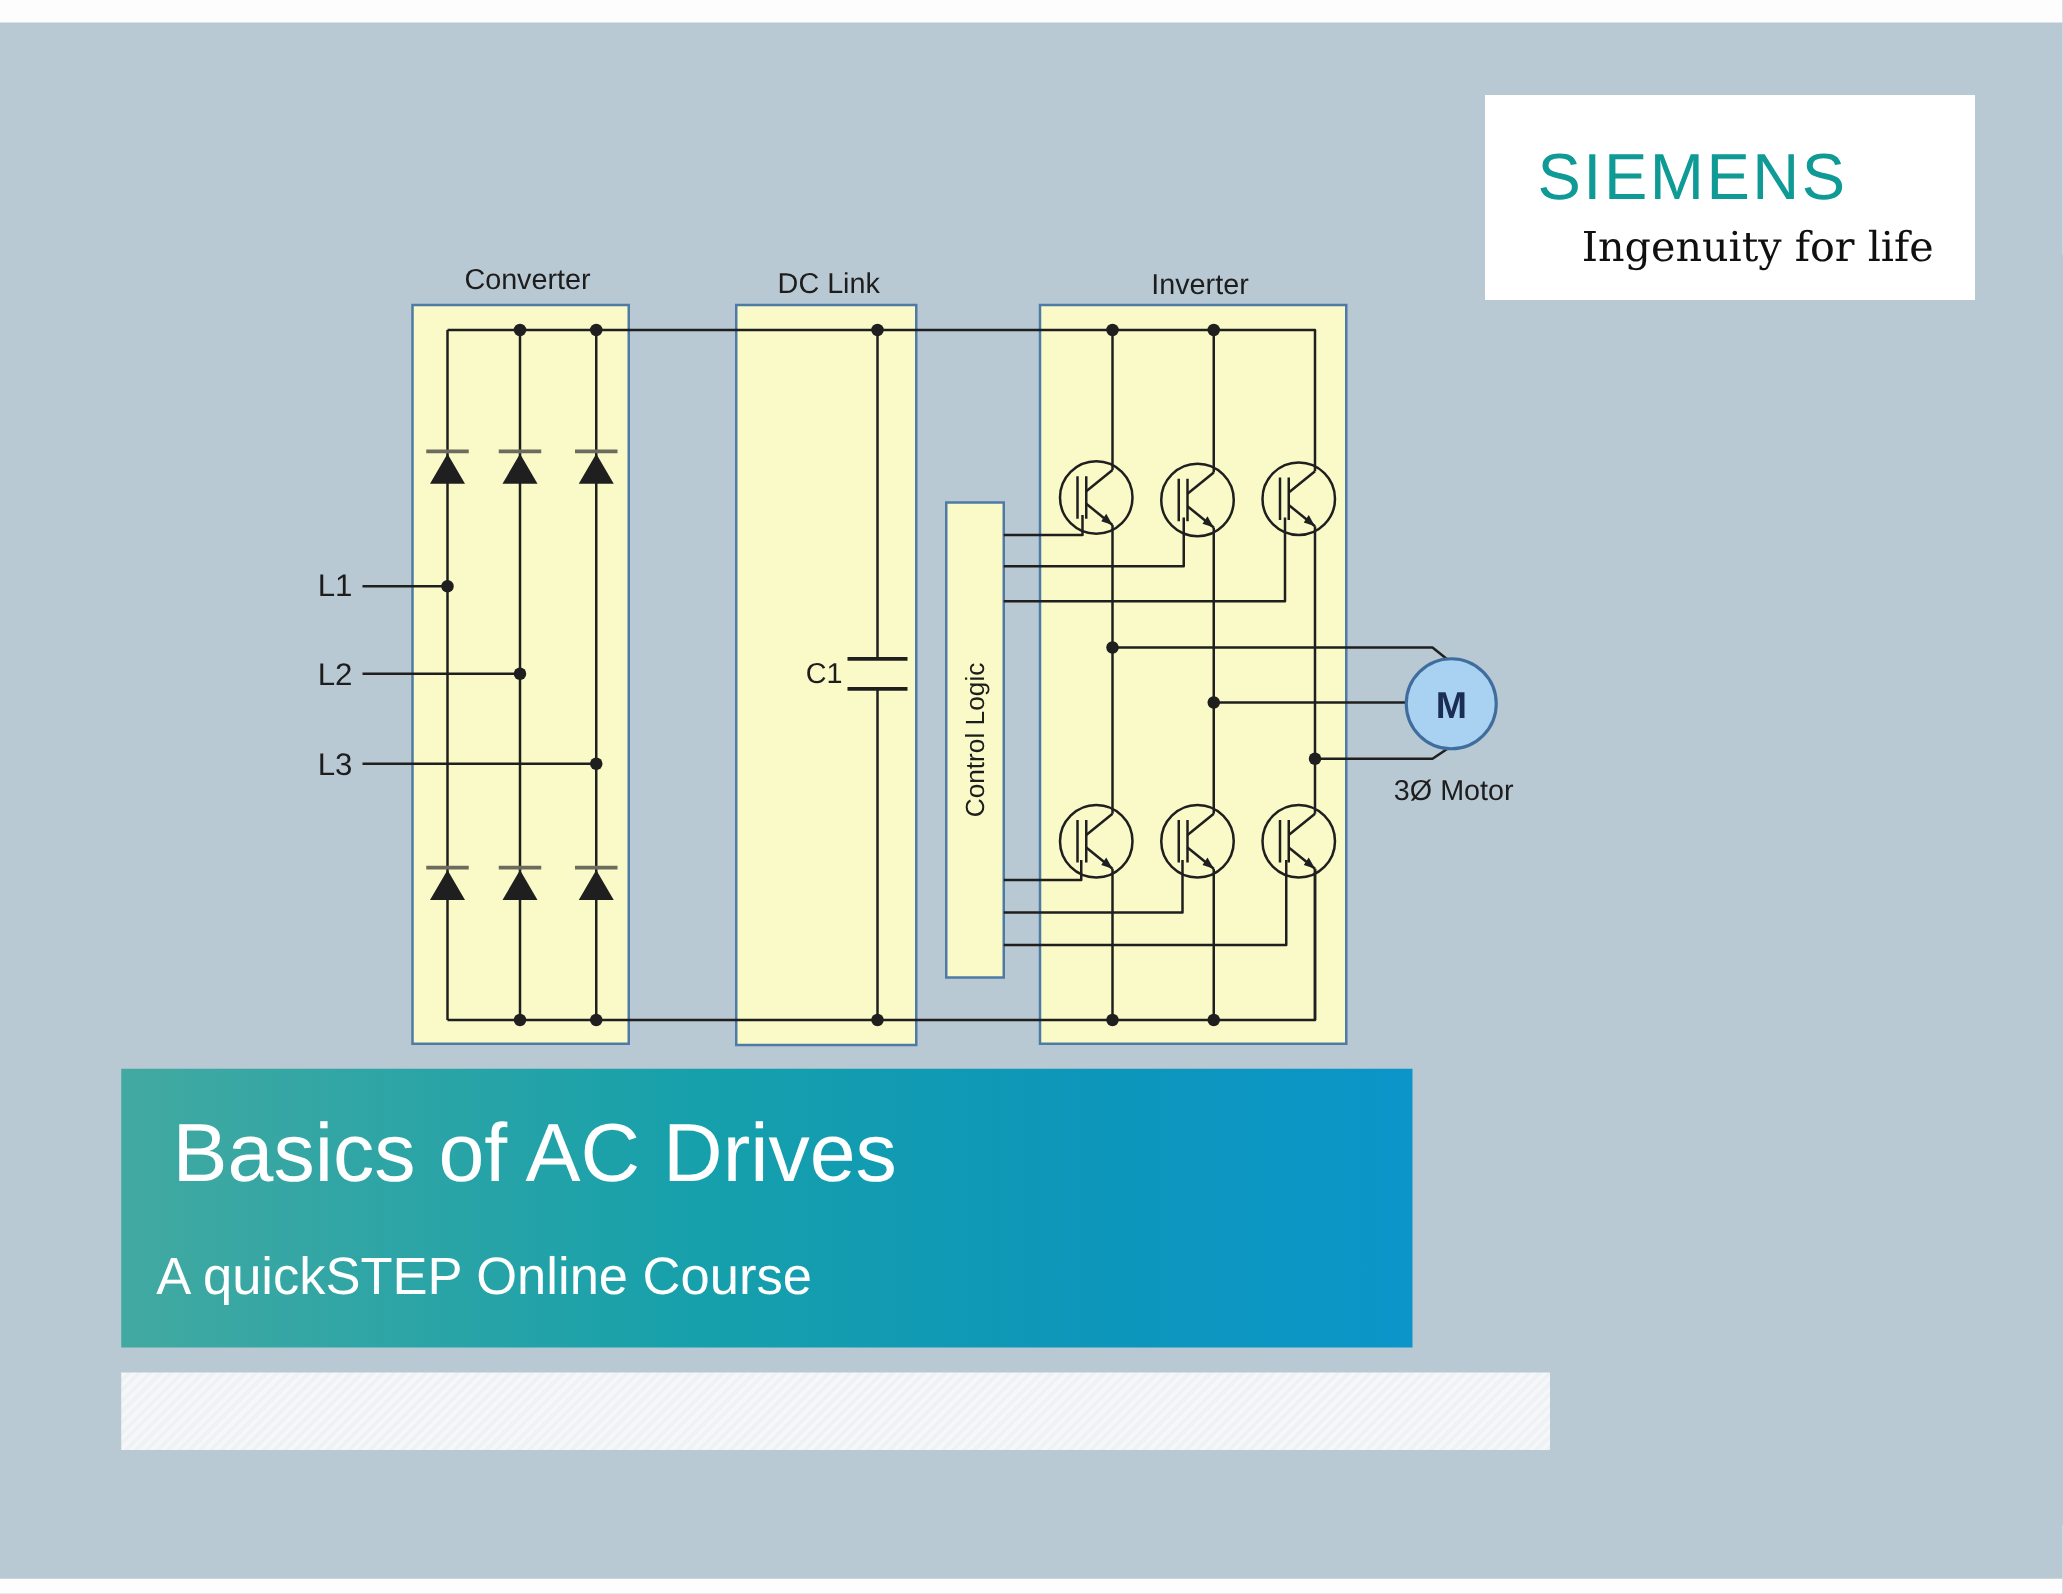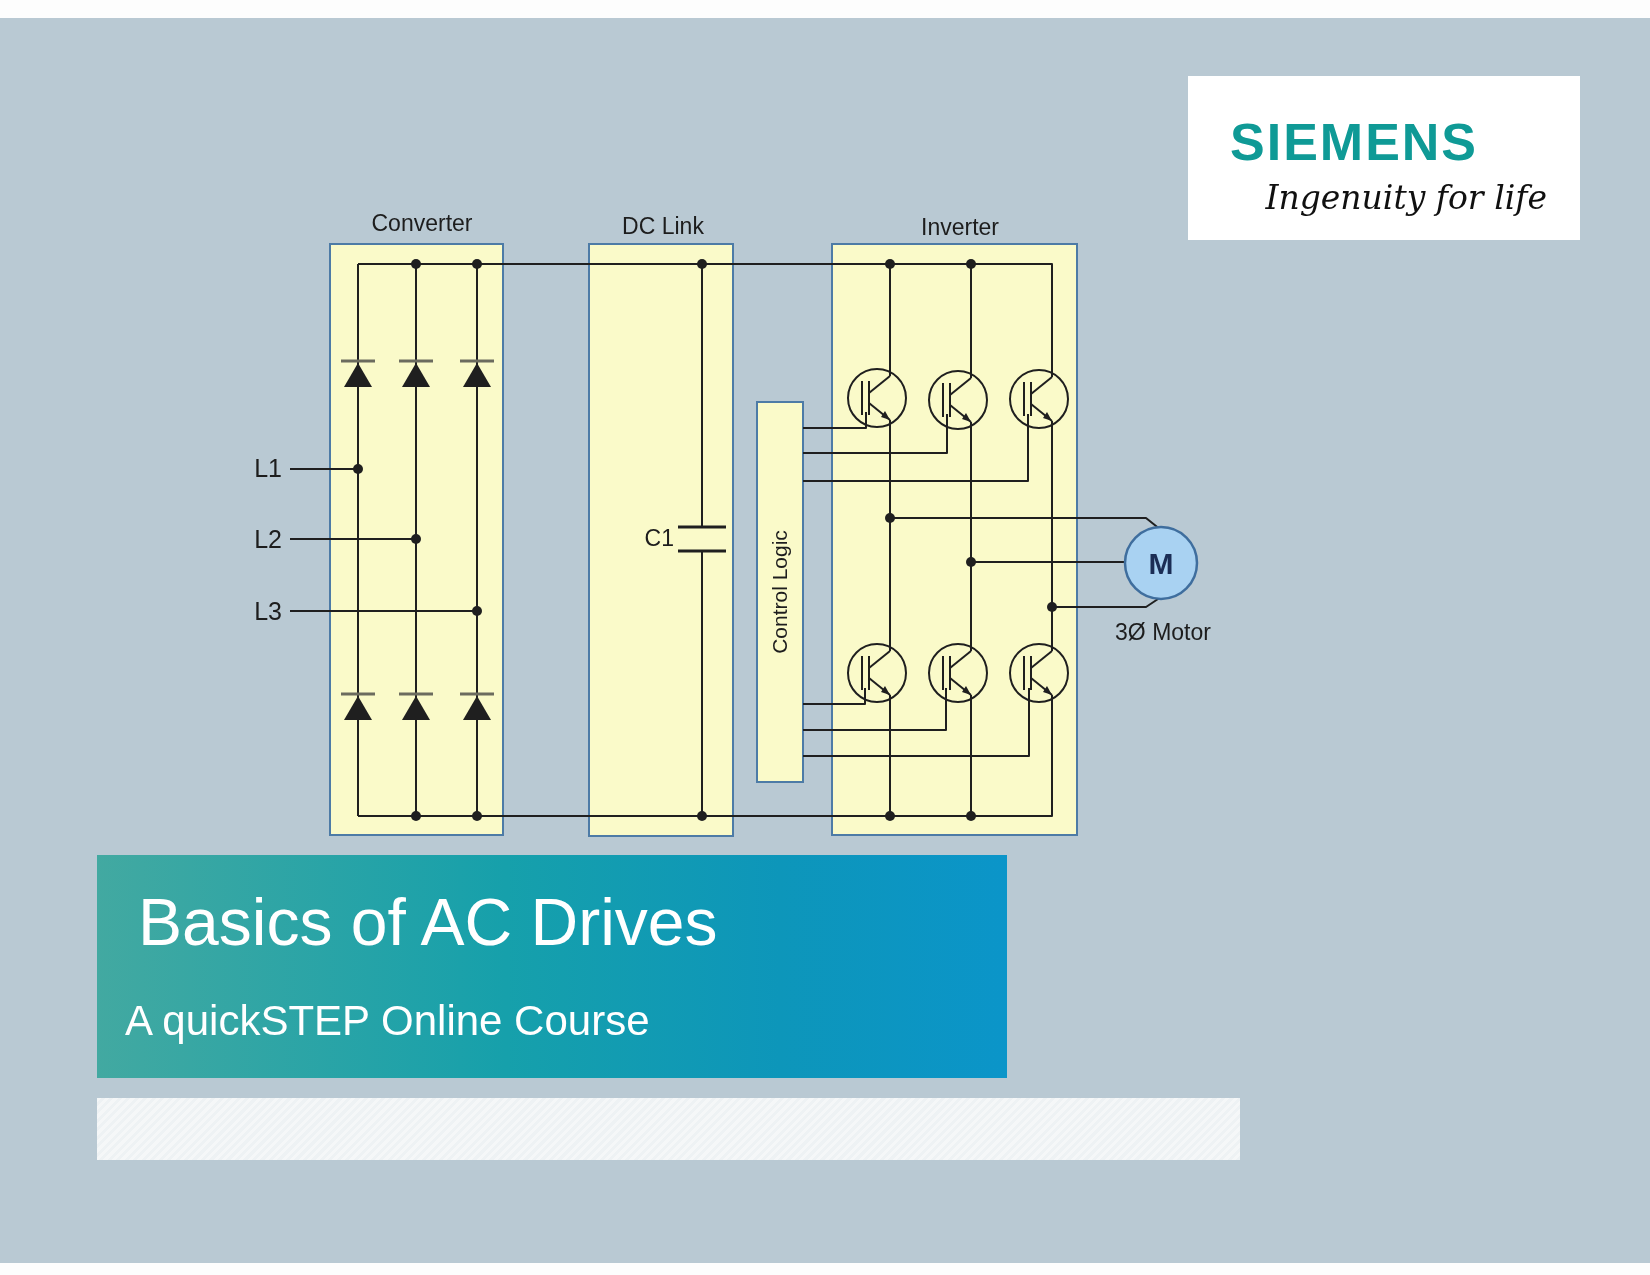--- a/index.html
+++ b/index.html
@@ -7,43 +7,43 @@
     position:relative;width:1650px;height:1275px;overflow:hidden;
     background:var(--background,#b9c9d3);
     font-family:"Liberation Sans",sans-serif;
   }
   .letterbox{position:absolute;left:0;width:100%;background:#fdfdfd;}
   .letterbox.top{top:0;height:18px;}
   .letterbox.bottom{bottom:0;height:12px;}
 
   .logo-card{position:absolute;left:1188px;top:76px;width:392px;height:164px;background:#ffffff;}
   .brand{
-    position:absolute;left:42px;top:40px;font-size:52px;font-weight:bold;
+    position:absolute;left:42px;top:40px;font-size:52px;font-weight:normal;
     letter-spacing:2px;color:var(--siemens-teal,#0f9a96);line-height:1;
   }
   .tagline{
     position:absolute;right:33px;top:104px;font-family:"DejaVu Serif",serif;
-    font-style:italic;font-size:33px;color:#101010;line-height:1.1;white-space:nowrap;
+    font-size:33px;color:#101010;line-height:1.1;white-space:nowrap;
   }
 
   .diagram{position:absolute;left:0;top:0;}
   .ybox{fill:var(--box-fill,#fafac9);stroke:var(--box-border,#4d7ba6);stroke-width:2;}
   .wire{stroke:var(--wire,#1f1f1f);stroke-width:2;fill:none;stroke-linejoin:round;}
   .plate{stroke:var(--wire,#1f1f1f);stroke-width:3;fill:none;}
   .bar{stroke:#6b6b5e;stroke-width:3;}
   .blk{fill:var(--wire,#1f1f1f);}
   .node{fill:var(--wire,#1f1f1f);stroke:none;}
   .dlabel{font-family:"Liberation Sans",sans-serif;font-size:23px;fill:#1d1d1d;}
   .llabel{font-family:"Liberation Sans",sans-serif;font-size:25px;fill:#1d1d1d;}
   .clabel{font-family:"Liberation Sans",sans-serif;font-size:21px;fill:#1d1d1d;}
   .mlabel{font-family:"Liberation Sans",sans-serif;font-size:30px;font-weight:bold;fill:#1b2d55;}
   .motor-circle{fill:var(--motor-fill,#a9d2f2);stroke:var(--motor-border,#3f6e9e);stroke-width:2.5;}
 
   .banner{
-    position:absolute;left:97px;top:855px;width:910px;height:223px;
+    position:absolute;left:97px;top:855px;width:1033px;height:223px;
     background:linear-gradient(90deg,var(--banner-left,#42a9a1) 0%,#16a0ab 45%,#0d96ba 75%,var(--banner-right,#0b95c9) 100%);
   }
   .banner-title{position:absolute;left:41px;top:34px;font-size:66px;color:#ffffff;line-height:1;white-space:nowrap;}
   .banner-subtitle{position:absolute;left:28px;top:145px;font-size:42px;color:#ffffff;line-height:1;white-space:nowrap;}
 
   .content-bar{
     position:absolute;left:97px;top:1098px;width:1143px;height:62px;
     background:repeating-linear-gradient(135deg,#f5f7f8 0px,#f5f7f8 3px,#eef2f4 3px,#eef2f4 6px);
   }
 </style>

